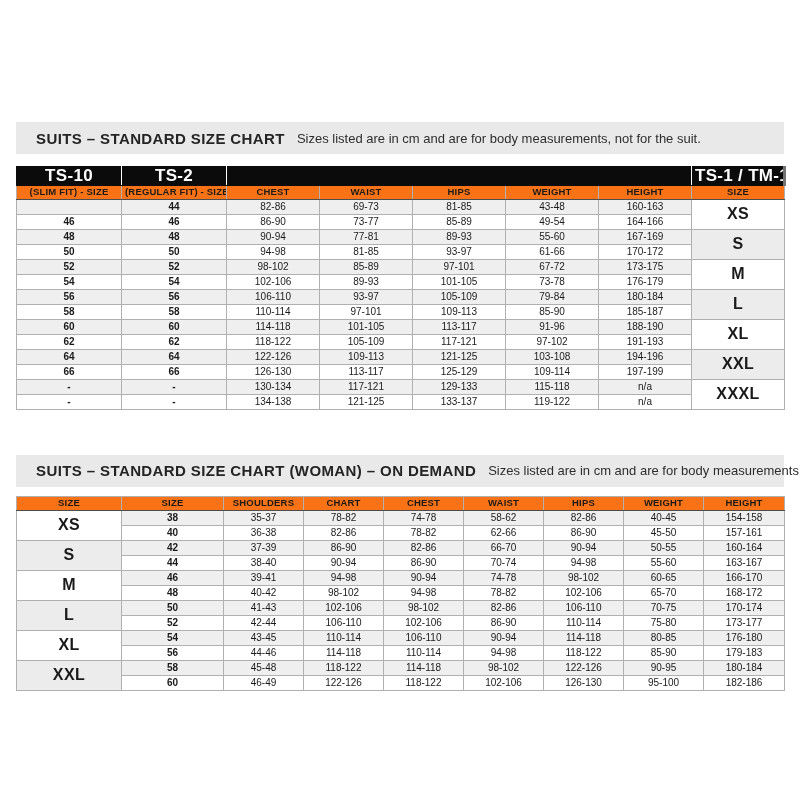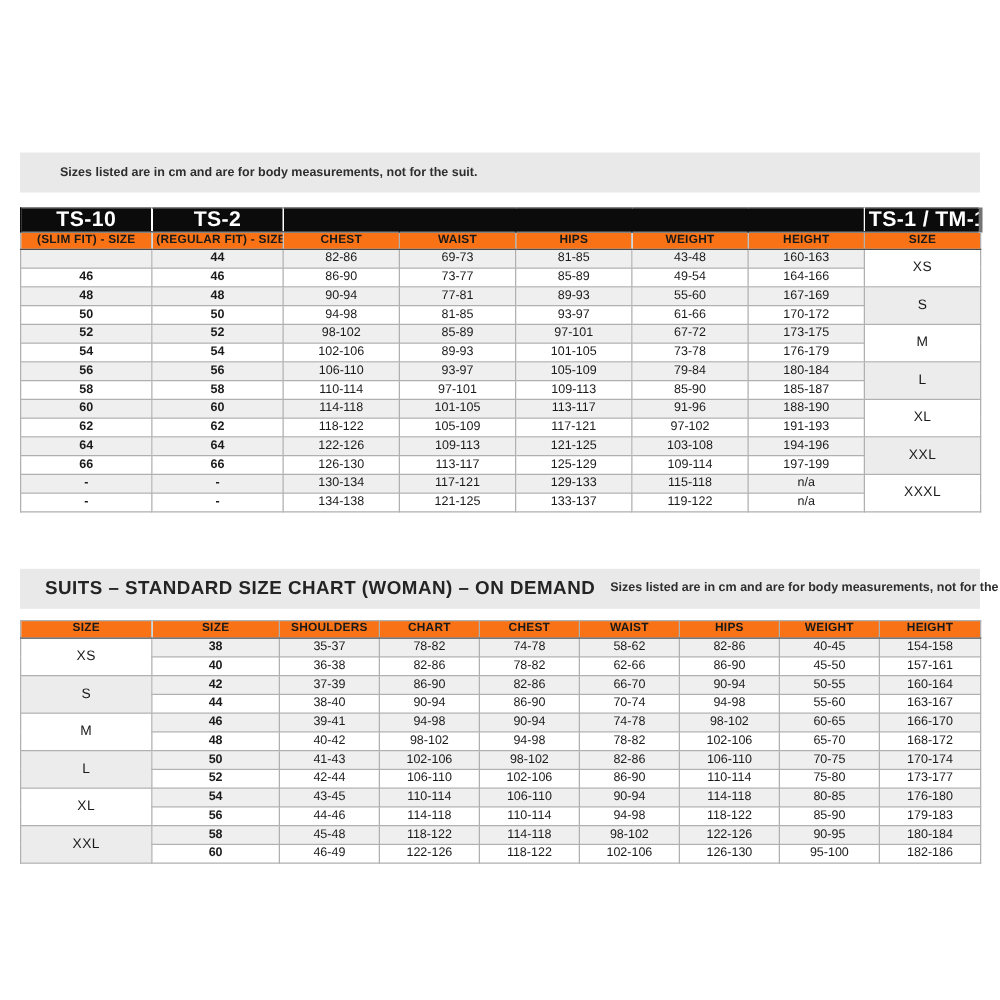--- a/index.html
+++ b/index.html
@@ -32,25 +32,24 @@
   }
   .titlebar .title {
     font-size: 15px;
     font-weight: bold;
     letter-spacing: 0.4px;
     color: #242424;
     margin: 0;
     white-space: nowrap;
   }
   .titlebar .note {
-    font-size: 10px;
+    font-size: 13px;
     color: #2e2e2e;
     margin-left: 12px;
     white-space: nowrap;
-    font-weight: bold;
   }
 
   table.sizechart {
     width: 768px;
     table-layout: fixed;
     border-collapse: collapse;
     margin-top: 12px;
     border: 1px solid #3a3a3a;
     font-size: 10px;
   }
@@ -92,33 +91,34 @@
     border-bottom: 1px solid #4d4d4d;
     letter-spacing: 0.2px;
   }
 
   tr.stripe td { background: #efefef; }
   td.grp-top, th.grp-top { border-top: 1px solid #4d4d4d; }
   td.b { font-weight: bold; }
 
   th.grp {
     background: #ffffff;
-    font-weight: normal;
-    font-size: 11px;
+    font-weight: bold;
+    font-size: 16px;
     letter-spacing: 0.4px;
   }
   th.grp.gray { background: #ececec; }
 </style>
 </head>
 <body>
 
 <div class="page">
 
   <section class="section-men">
     <div class="titlebar">
+      <h2 class="title">SUITS – STANDARD SIZE CHART</h2>
       <span class="note">Sizes listed are in cm and are for body measurements, not for the suit.</span>
     </div>
     <table class="sizechart" id="table-0">
       <colgroup>
           <col style="width: 105px;">
           <col style="width: 105px;">
           <col style="width: 93px;">
           <col style="width: 93px;">
           <col style="width: 93px;">
           <col style="width: 93px;">

